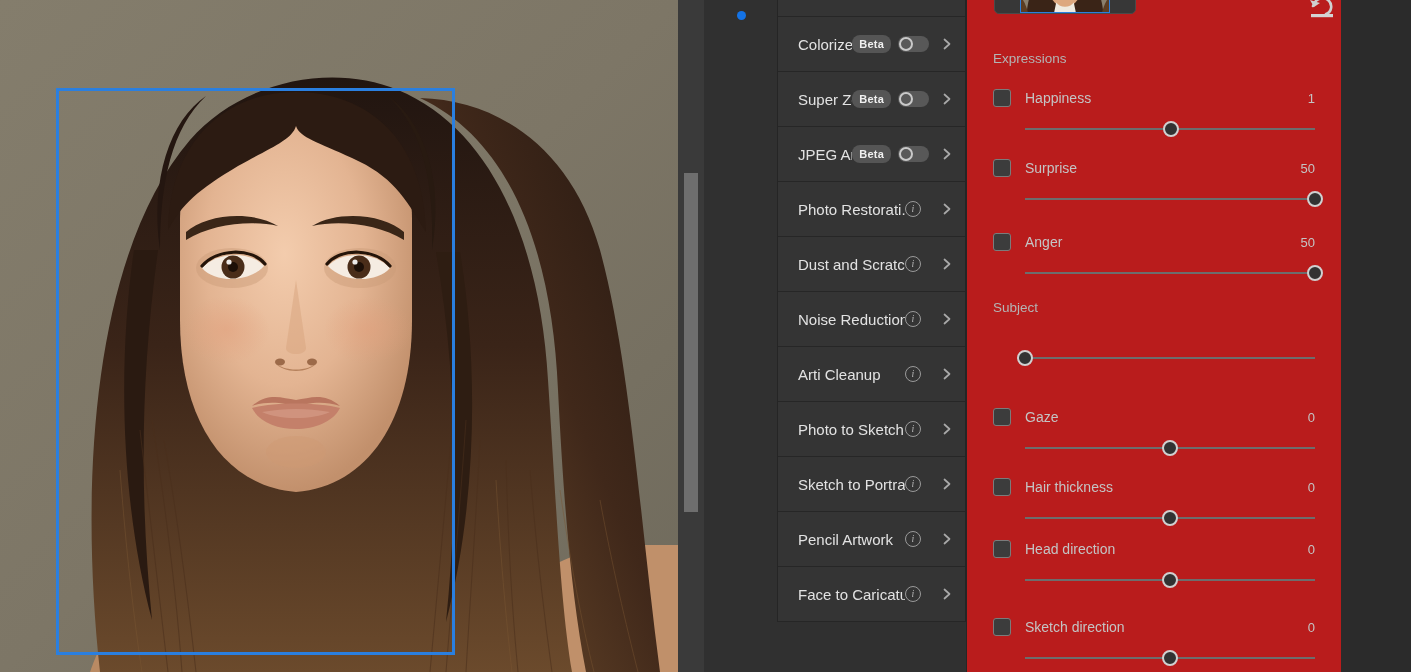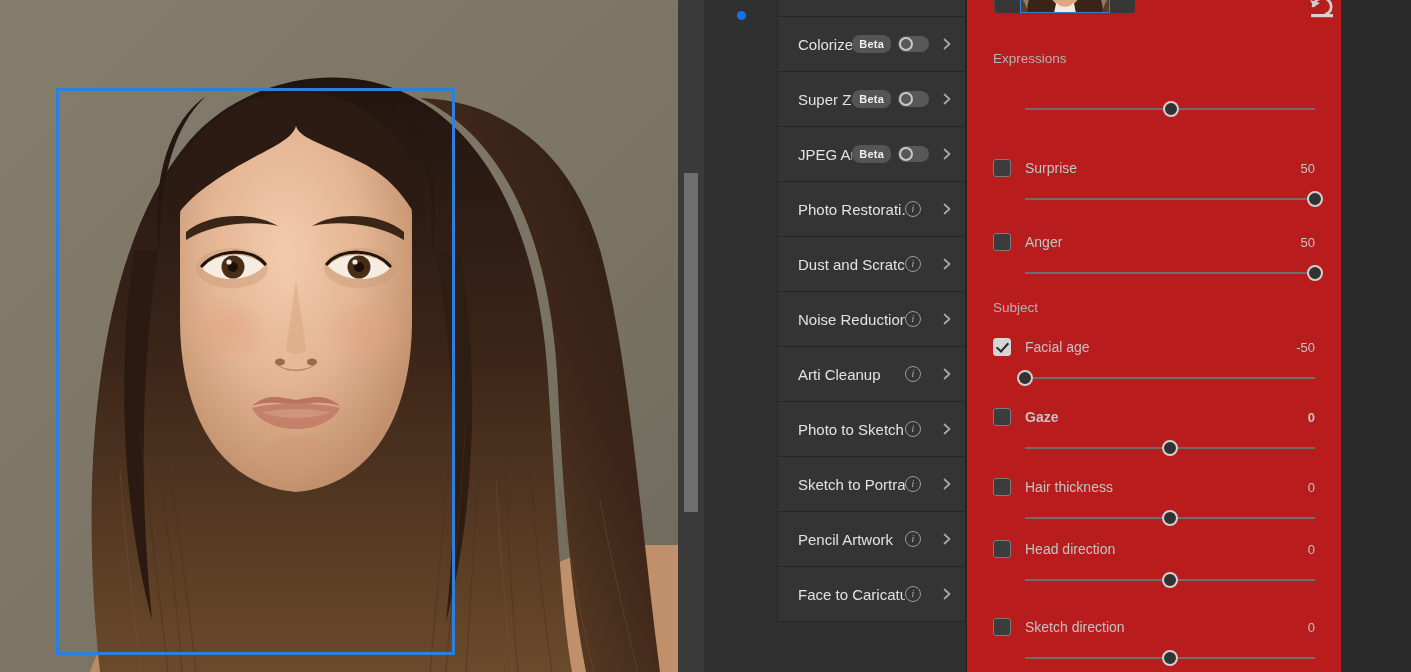--- a/index.html
+++ b/index.html
@@ -492,20 +492,25 @@
       <svg viewBox="0 0 28 26" width="28" height="26">
         <path d="M6 12 C8 5 16 2 21 6 C26 10 25 18 19 20" stroke="#cfcfcf" stroke-width="2.6" fill="none" stroke-linecap="round"></path>
         <path d="M3 6 L7 13 L13 9 Z" fill="#cfcfcf"></path>
         <rect x="4" y="20" width="22" height="3.2" fill="#d4d4d4"></rect>
       </svg>
     </div>
 
     <div id="props-body">
         <div class="group-title" style="top: 51px;">Expressions</div>
         <div class="slider-block" style="top: 89px;">
+          <div class="sl-head">
+            <div class="cb"></div>
+            <div class="sl-label">Happiness</div>
+            <div class="sl-value">1</div>
+          </div>
           <div class="sl-track-wrap">
             <div class="sl-track"></div>
             <div class="sl-knob" style="left: 50.5%;"></div>
           </div>
         </div>
         <div class="slider-block" style="top: 159px;">
           <div class="sl-head">
             <div class="cb"></div>
             <div class="sl-label">Surprise</div>
             <div class="sl-value">50</div>
@@ -521,31 +526,26 @@
             <div class="sl-label">Anger</div>
             <div class="sl-value">50</div>
           </div>
           <div class="sl-track-wrap">
             <div class="sl-track"></div>
             <div class="sl-knob" style="left: 100%;"></div>
           </div>
         </div>
         <div class="group-title" style="top: 300px;">Subject</div>
         <div class="slider-block" style="top: 338px;">
-          <div class="sl-head">
-            <div class="cb checked"></div>
-            <div class="sl-label">Facial age</div>
-            <div class="sl-value">-50</div>
-          </div>
           <div class="sl-track-wrap">
             <div class="sl-track"></div>
             <div class="sl-knob" style="left: 0%;"></div>
           </div>
         </div>
-        <div class="slider-block" style="top: 408px; font-weight: bold;">
+        <div class="slider-block" style="top: 408px;">
           <div class="sl-head">
             <div class="cb"></div>
             <div class="sl-label">Gaze</div>
             <div class="sl-value">0</div>
           </div>
           <div class="sl-track-wrap">
             <div class="sl-track"></div>
             <div class="sl-knob" style="left: 50%;"></div>
           </div>
         </div>

